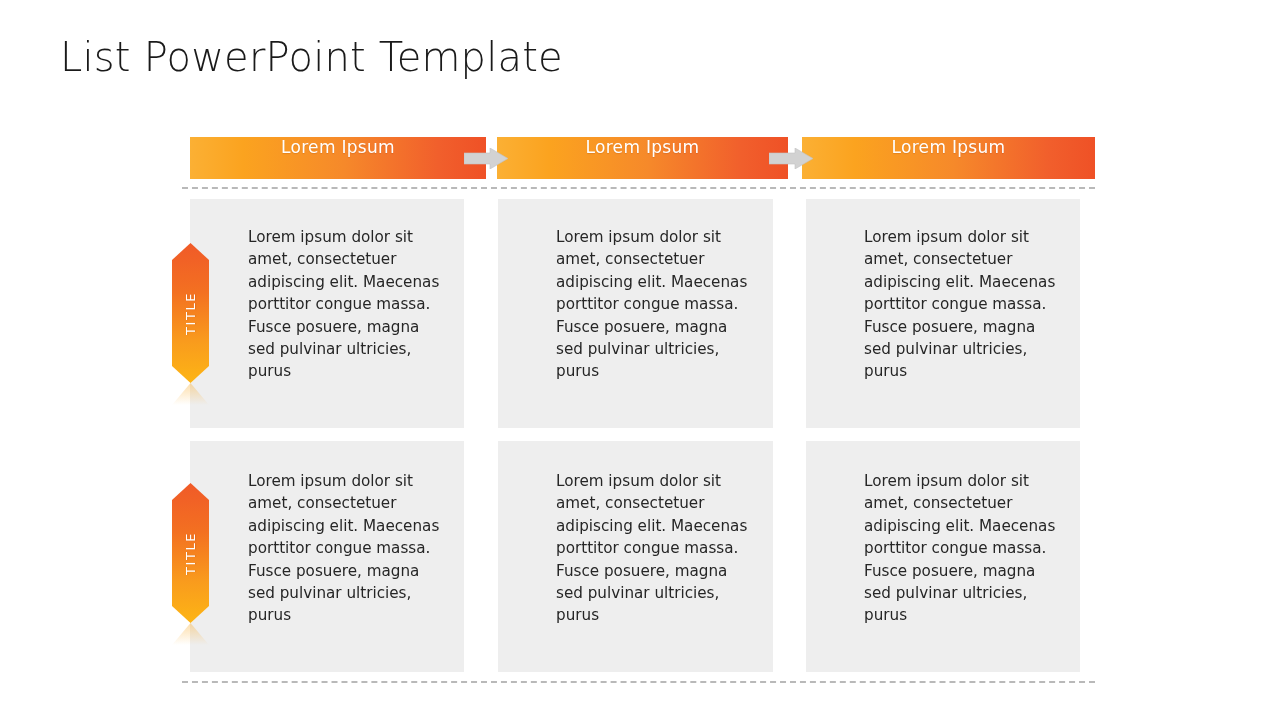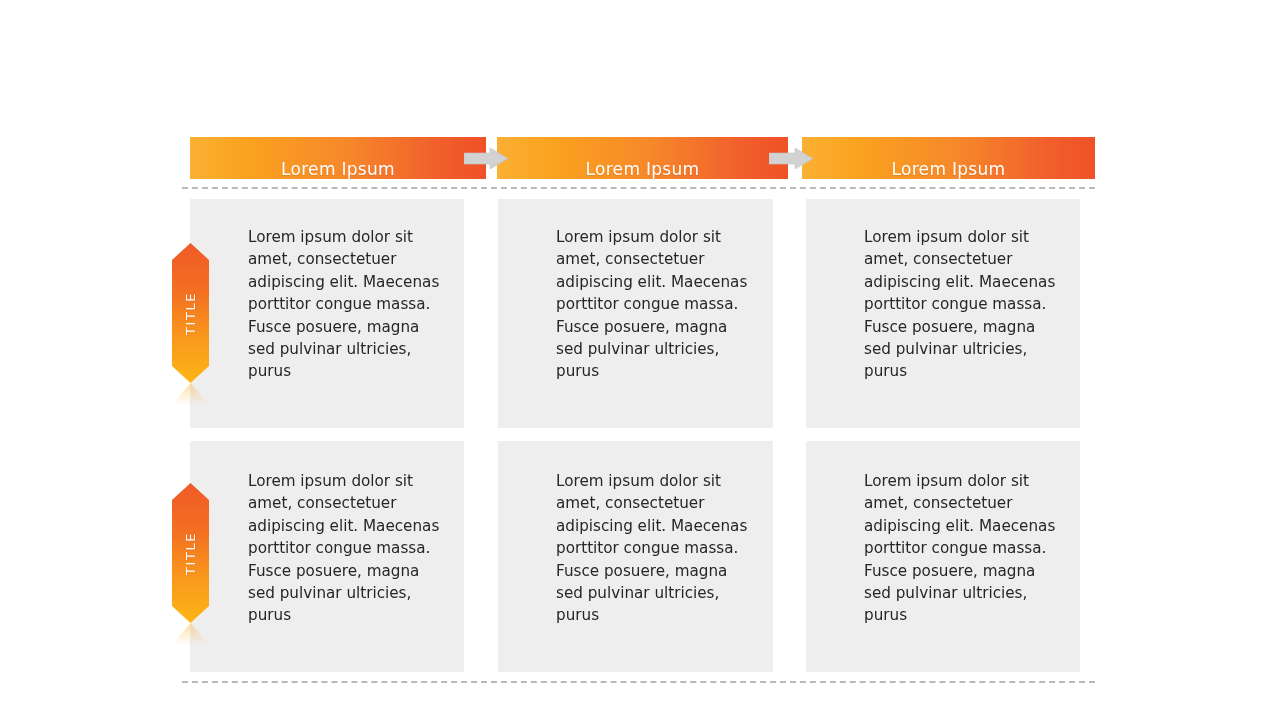--- a/index.html
+++ b/index.html
@@ -42,21 +42,21 @@
     top: 137px;
     width: 905px;
     height: 42px;
   }
   .header-bar {
     position: absolute;
     top: 0;
     height: 42px;
     background: linear-gradient(90deg, #fbb034 0%, #fba31f 18%, #f6892a 52%, #f15f2c 84%, #ef5126 100%);
     display: flex;
-    align-items: flex-end;
+    align-items: flex-start;
     justify-content: center;
   }
   .header-bar.b1 { left: 0px;   width: 296px; }
   .header-bar.b2 { left: 307px; width: 291px; }
   .header-bar.b3 { left: 612px; width: 293px; }
 
   .header-bar-label {
     color: #ffffff;
     font-size: 17px;
     font-weight: 400;
@@ -162,20 +162,21 @@
     height: 24px;
   }
   .badge-reflection.br1 { left: 172px; top: 383px; }
   .badge-reflection.br2 { left: 172px; top: 623px; }
 </style>
 </head>
 <body>
 
 <div class="slide">
 
+  <div class="slide-title">List PowerPoint Template</div>
 
   <div class="header-band">
 
     <div class="header-bar b1">
       <span class="header-bar-label">Lorem Ipsum</span>
     </div>
 
     <div class="header-bar b2">
       <span class="header-bar-label">Lorem Ipsum</span>
     </div>

